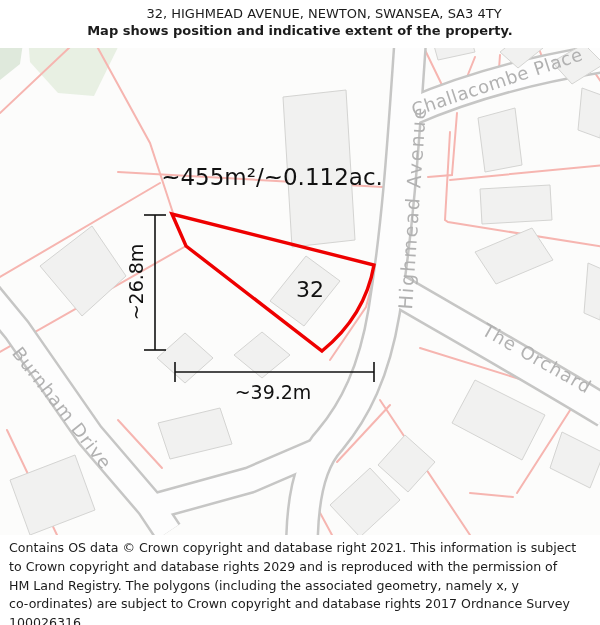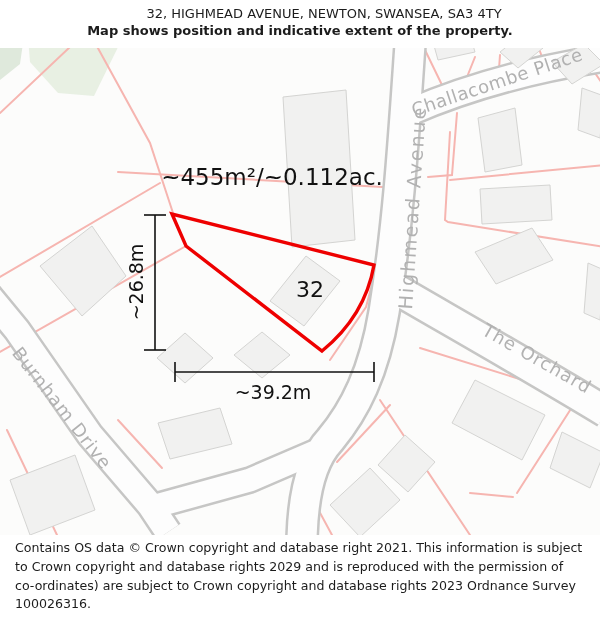--- a/index.html
+++ b/index.html
@@ -20,21 +20,21 @@
   }
   .map-wrap{
     position:absolute;top:48px;left:0;width:600px;height:487px;overflow:hidden;
     background:#fcfcfb;
   }
   .footer{
     position:absolute;top:535px;left:0;width:600px;height:90px;background:#ffffff;
     z-index:5;padding:0;
   }
   .footer .line{
-    margin-left:15px;font-size:12.6px;line-height:18.8px;color:#1c1c1c;white-space:nowrap;
+    margin-left:9px;font-size:12.6px;line-height:18.8px;color:#1c1c1c;white-space:nowrap;
   }
   .footer .line:first-child{margin-top:4px;}
   svg text{user-select:none;}
 </style>
 </head>
 <body>
 
 <div class="header">
   <div class="title">32, HIGHMEAD AVENUE, NEWTON, SWANSEA, SA3 4TY</div>
   <div class="subtitle">Map shows position and indicative extent of the property.</div>
@@ -134,15 +134,16 @@
     <line x1="374" y1="362" x2="374" y2="382"></line>
   </g>
   <text transform="translate(143,282) rotate(-90)" text-anchor="middle" font-size="19" fill="#111111">~26.8m</text>
   <text x="273" y="399" text-anchor="middle" font-size="19" fill="#111111">~39.2m</text>
 </svg>
 </div>
 
 <div class="footer">
   <div class="line">Contains OS data © Crown copyright and database right 2021. This information is subject</div>
   <div class="line">to Crown copyright and database rights 2029 and is reproduced with the permission of</div>
-  <div class="line">co-ordinates) are subject to Crown copyright and database rights 2023 Ordnance Survey</div>
+  <div class="line">HM Land Registry. The polygons (including the associated geometry, namely x, y</div>
+  <div class="line">co-ordinates) are subject to Crown copyright and database rights 2017 Ordnance Survey</div>
   <div class="line">100026316.</div>
 </div>
 
 </body></html>

